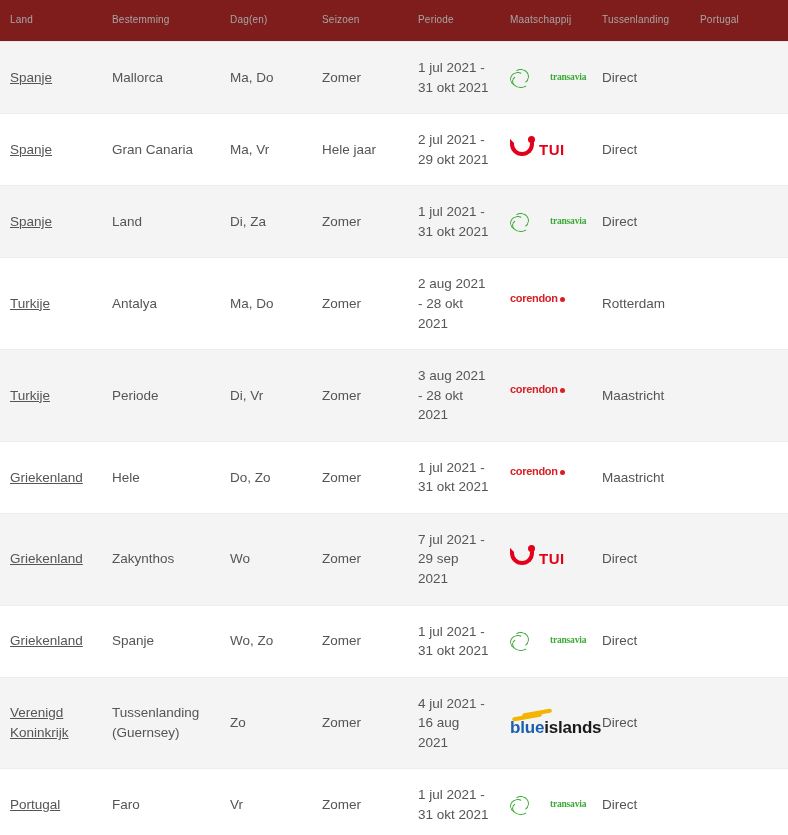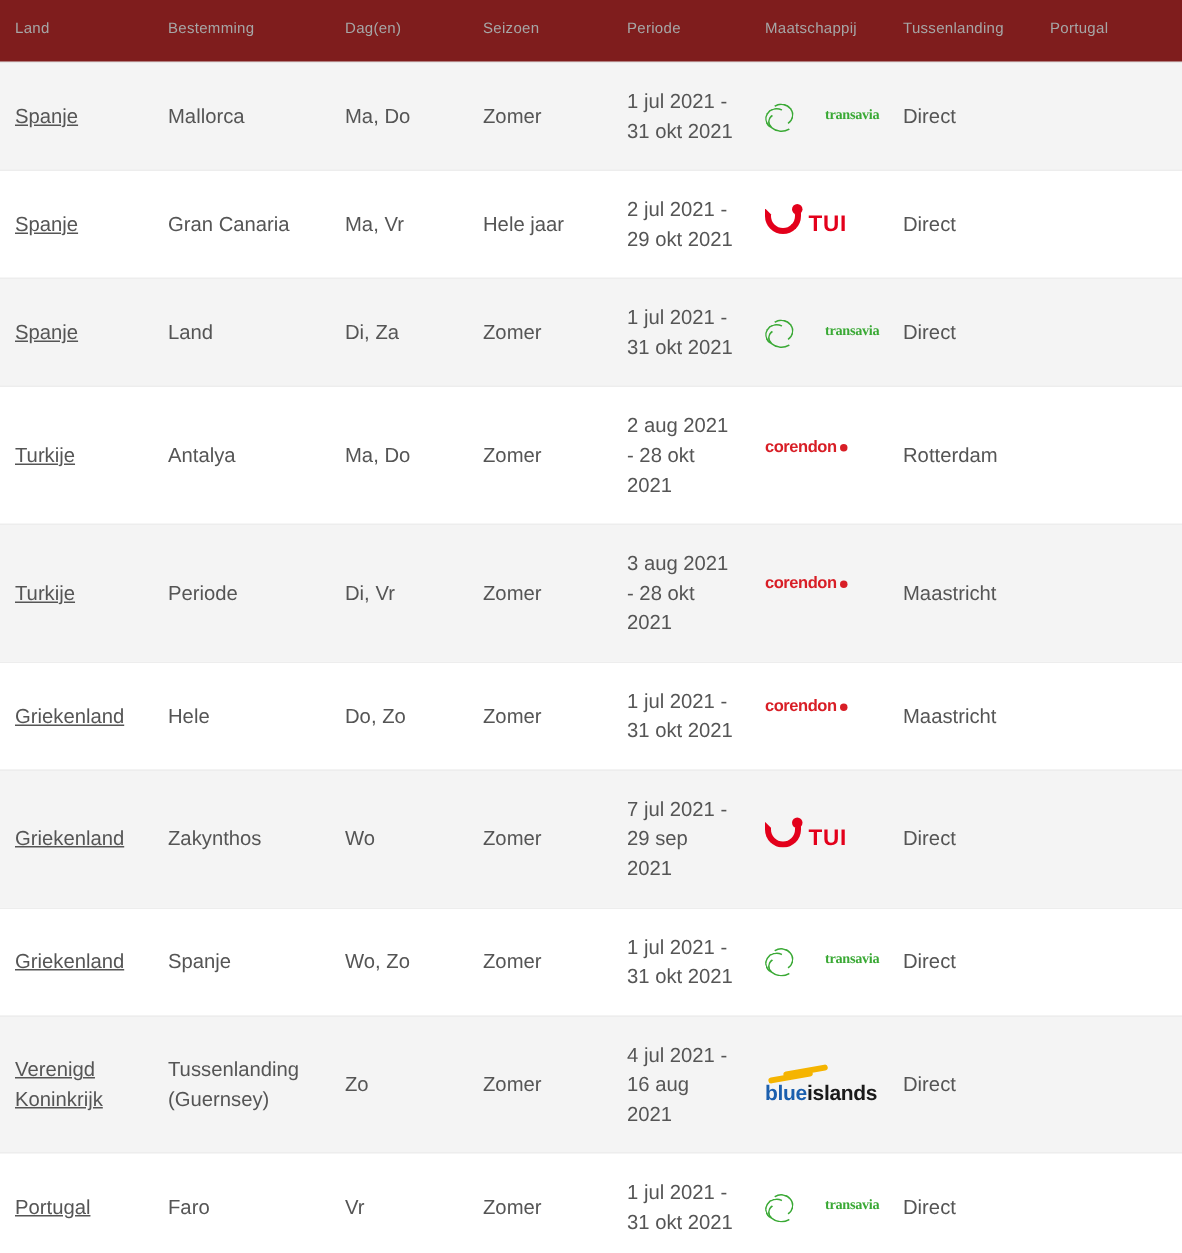--- a/index.html
+++ b/index.html
@@ -168,21 +168,21 @@
   }
   .al-bi .swoosh i {
     position: absolute;
     display: block;
     background: #f5b400;
     border-radius: 3px;
   }
   .al-bi .swoosh i.s1 { left: 2px; top: 5px; width: 30px; height: 3.5px; transform: rotate(-10deg); }
   .al-bi .swoosh i.s2 { left: 12px; top: 1px; width: 30px; height: 3.5px; transform: rotate(-10deg); }
   .al-bi .binames {
-    font-size: 14px;
+    font-size: 17px;
     font-weight: bold;
     letter-spacing: -0.2px;
     white-space: nowrap;
   }
   .al-bi .binames .blue { color: #1b5fae; }
   .al-bi .binames .black { color: #1a1a1a; }
 </style>
 </head>
 <body>
 

